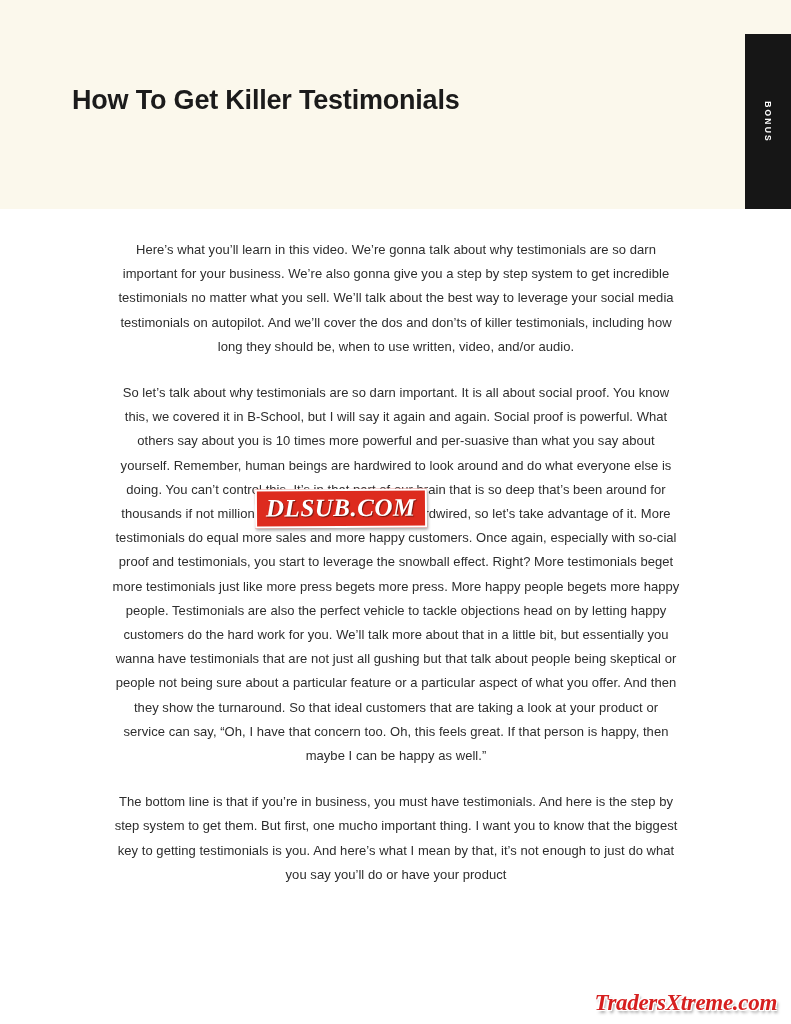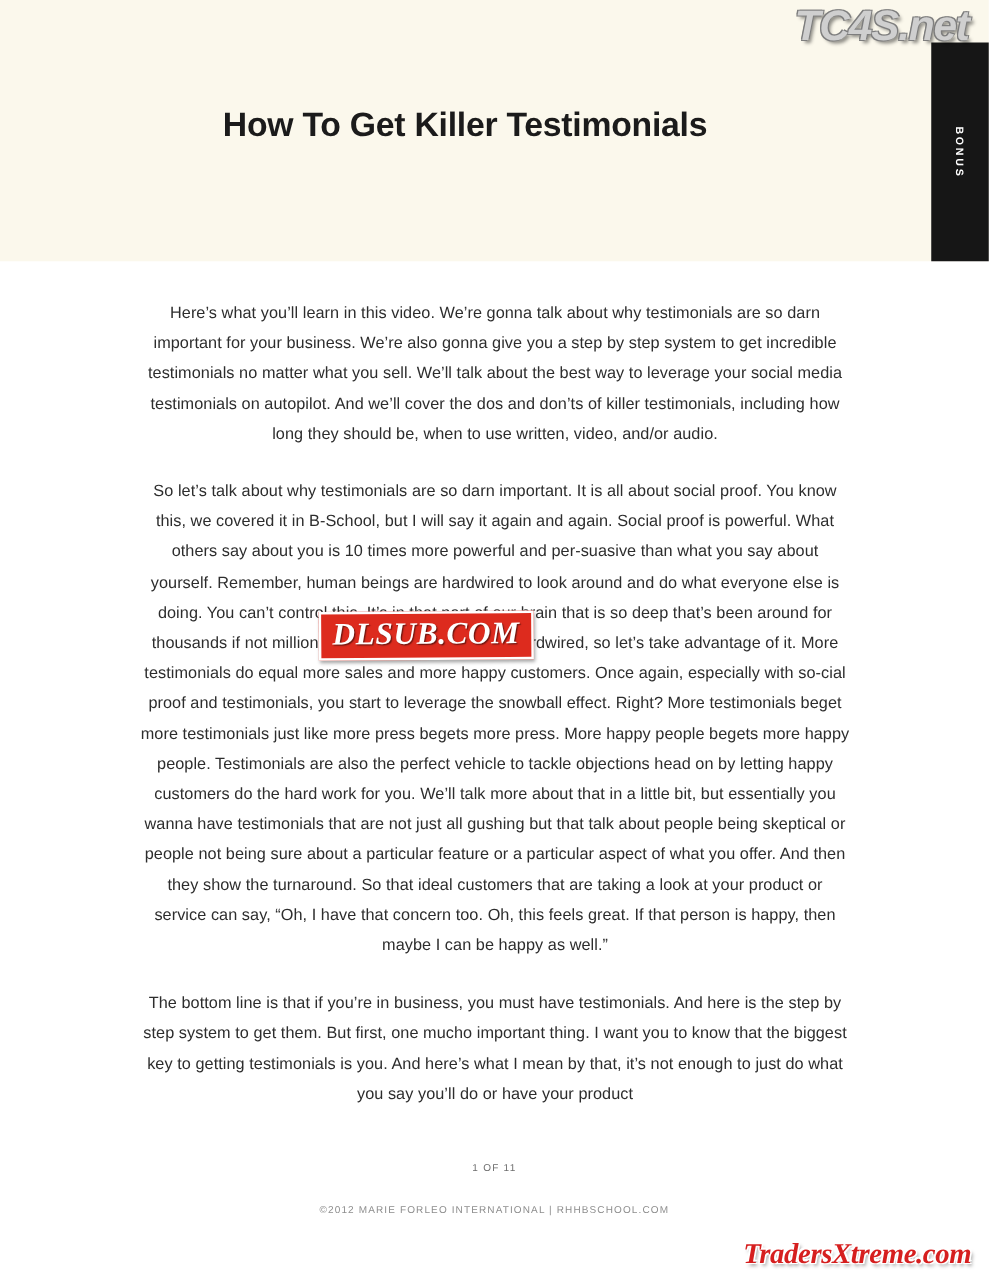--- a/index.html
+++ b/index.html
@@ -24,21 +24,20 @@
   }
 
   
   .header-band {
     position: absolute;
     top: 0;
     left: 0;
     width: 791px;
     height: 209px;
     background: #fbf8ec;
-    text-align: center;
   }
 
   .header-inner {
     position: absolute;
     left: 72px;
     top: 86px;
     width: 600px;
   }
 
   .doc-title {
@@ -188,32 +187,27 @@
   <div class="header-band">
     <div class="header-inner">
       <h1 class="doc-title">How To Get Killer Testimonials</h1>
     </div>
   </div>
 
   <div class="bonus-tab">
     <span>BONUS</span>
   </div>
 
-  <div class="wm-top">TC4S.net</div>
 
   <div class="body-area">
     <p class="para">Here’s what you’ll learn in this video. We’re gonna talk about why testimonials are so darn important for your business. We’re also gonna give you a step by step system to get incredible testimonials no matter what you sell. We’ll talk about the best way to leverage your social media testimonials on autopilot. And we’ll cover the dos and don’ts of killer testimonials, including how long they should be, when to use written, video, and/or audio.</p>
     <p class="para">So let’s talk about why testimonials are so darn important. It is all about social proof. You know this, we covered it in B-School, but I will say it again and again. Social proof is powerful. What others say about you is 10 times more powerful and per-suasive than what you say about yourself. Remember, human beings are hardwired to look around and do what everyone else is doing. You can’t control this. It’s in that part of our brain that is so deep that’s been around for thousands if not millions of years. It’s how we are hardwired, so let’s take advantage of it. More testimonials do equal more sales and more happy customers. Once again, especially with so-cial proof and testimonials, you start to leverage the snowball effect. Right? More testimonials beget more testimonials just like more press begets more press. More happy people begets more happy people. Testimonials are also the perfect vehicle to tackle objections head on by letting happy customers do the hard work for you. We’ll talk more about that in a little bit, but essentially you wanna have testimonials that are not just all gushing but that talk about people being skeptical or people not being sure about a particular feature or a particular aspect of what you offer. And then they show the turnaround. So that ideal customers that are taking a look at your product or service can say, “Oh, I have that concern too. Oh, this feels great. If that person is happy, then maybe I can be happy as well.”</p>
     <p class="para">The bottom line is that if you’re in business, you must have testimonials. And here is the step by step system to get them. But first, one mucho important thing. I want you to know that the biggest key to getting testimonials is you. And here’s what I mean by that, it’s not enough to just do what you say you’ll do or have your product</p>
   </div>
 
   <div class="wm-center">
     <span>DLSUB.COM</span>
   </div>
 
-  <div class="footer">
-    <p class="page-num">1 OF 11</p>
-    <p class="copyright">©2012 MARIE FORLEO INTERNATIONAL | RHHBSCHOOL.COM</p>
-  </div>
 
   <div class="wm-bottom">TradersXtreme.com</div>
 
 </div>
 
 </body></html>

